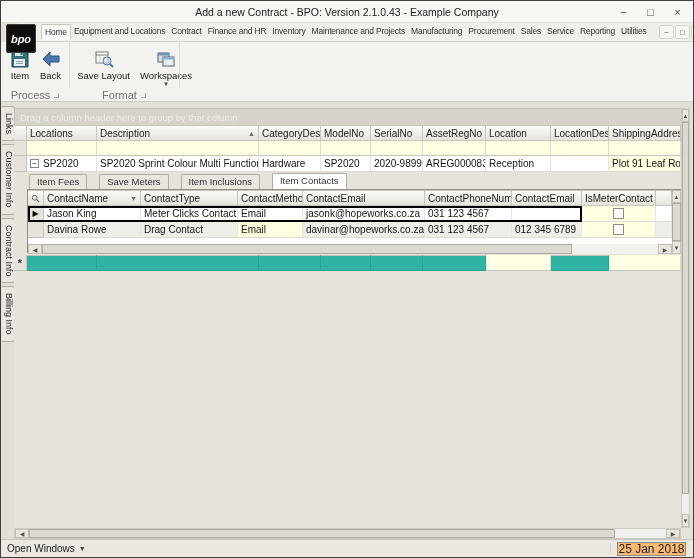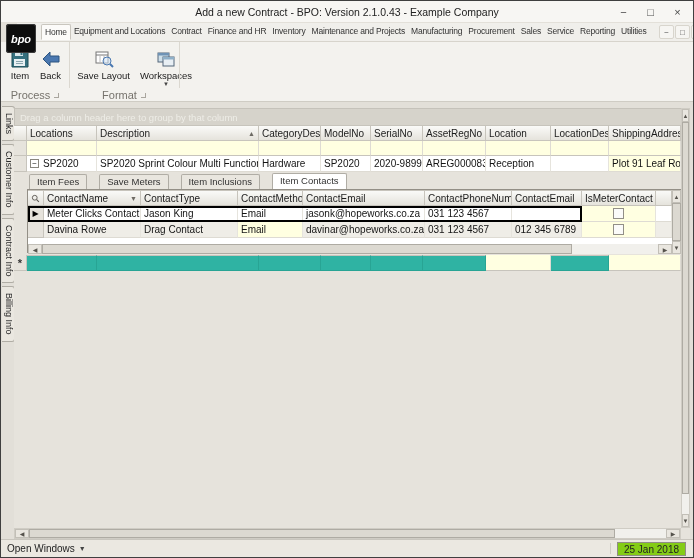--- a/index.html
+++ b/index.html
@@ -86,21 +86,21 @@
   
   .newrow{position:absolute;left:0;top:147px;height:16px;display:flex}
   .tcell{background:#2fb3a3;border-right:1px solid #28a494;border-top:1px solid #c7c4bc;border-bottom:1px solid #28a494}
   .newglyph{font-size:11px;font-weight:bold;color:#333;line-height:10px}
 
   
   .statusbar{position:absolute;left:0;bottom:0;width:100%;height:18px;background:#ebe8e1;border-top:1px solid #c9c6be;display:flex;align-items:center}
   .ow{margin-left:6px;display:flex;align-items:center;gap:4px;font-size:10px;color:#222}
   .caret{font-size:7px;color:#444}
   .sb-sep{position:absolute;right:82px;top:3px;bottom:3px;width:1px;background:#cfccc4}
-  .date-panel{position:absolute;right:7px;top:2px;width:69px;height:14px;border:1px solid #908d85;background:#84cc16;display:flex;align-items:center;justify-content:center;font-size:10px;color:#222}
+  .date-panel{position:absolute;right:7px;top:2px;width:69px;height:14px;border:1px solid #908d85;background:#fdba74;display:flex;align-items:center;justify-content:center;font-size:12px;color:#222}
 </style>
 </head>
 <body>
 
 <div class="window">
 
   <div class="titlebar">
     <span class="title">Add a new Contract - BPO: Version 2.1.0.43 - Example Company</span>
     <div class="win-controls">
       <span class="win-btn">−</span>
@@ -311,22 +311,22 @@
             <div class="cell d7 hcell">
                 <span>IsMeterContact</span>
               </div>
             <div class="cell d8 hcell"></div>
           </div>
 
           <div class="drow" style="top:16px">
             <div class="cell d0 icell center">
                 <span class="rind">▶</span>
               </div>
+            <div class="cell d1 dcell">Jason King</div>
             <div class="cell d2 dcell">Meter Clicks Contact</div>
-            <div class="cell d1 dcell">Jason King</div>
             <div class="cell d3 dcell">Email</div>
             <div class="cell d4 dcell">jasonk@hopeworks.co.za</div>
             <div class="cell d5 dcell">031 123 4567</div>
             <div class="cell d6 dcell"></div>
             <div class="cell d7 dcell yellow center">
                 <span class="cb"></span>
               </div>
             <div class="cell d8 dcell"></div>
             <div class="selbox"></div>
           </div>

